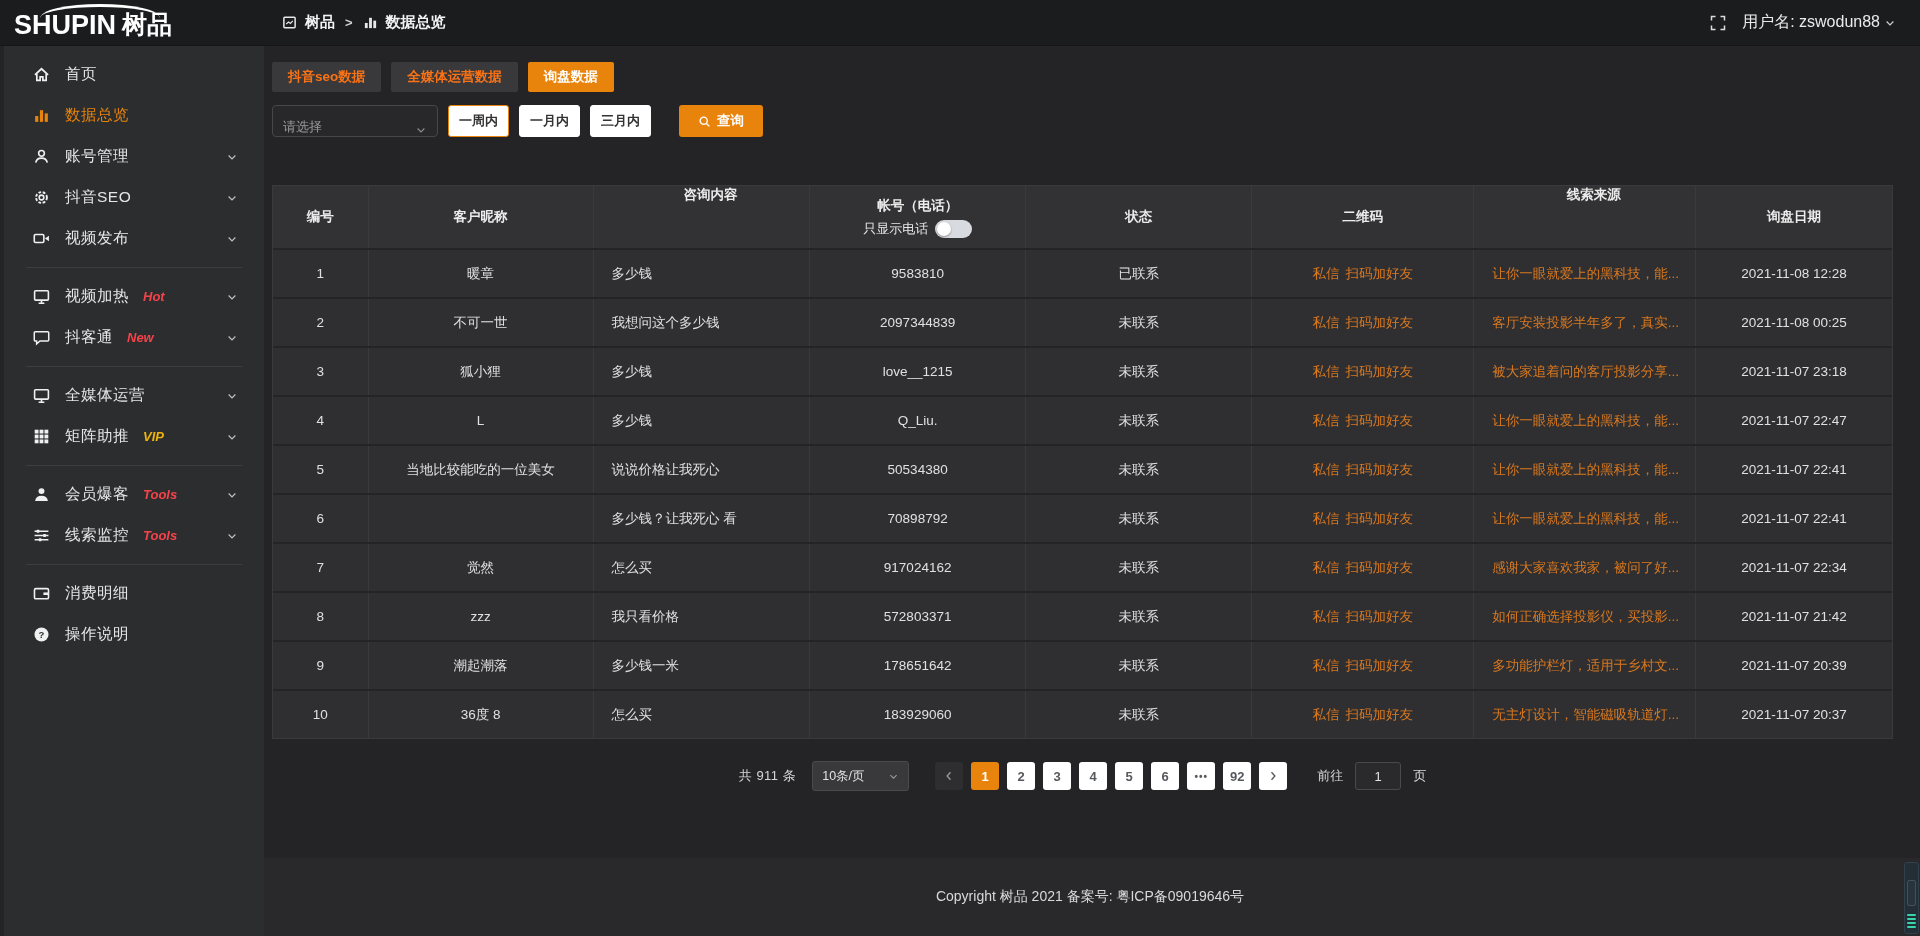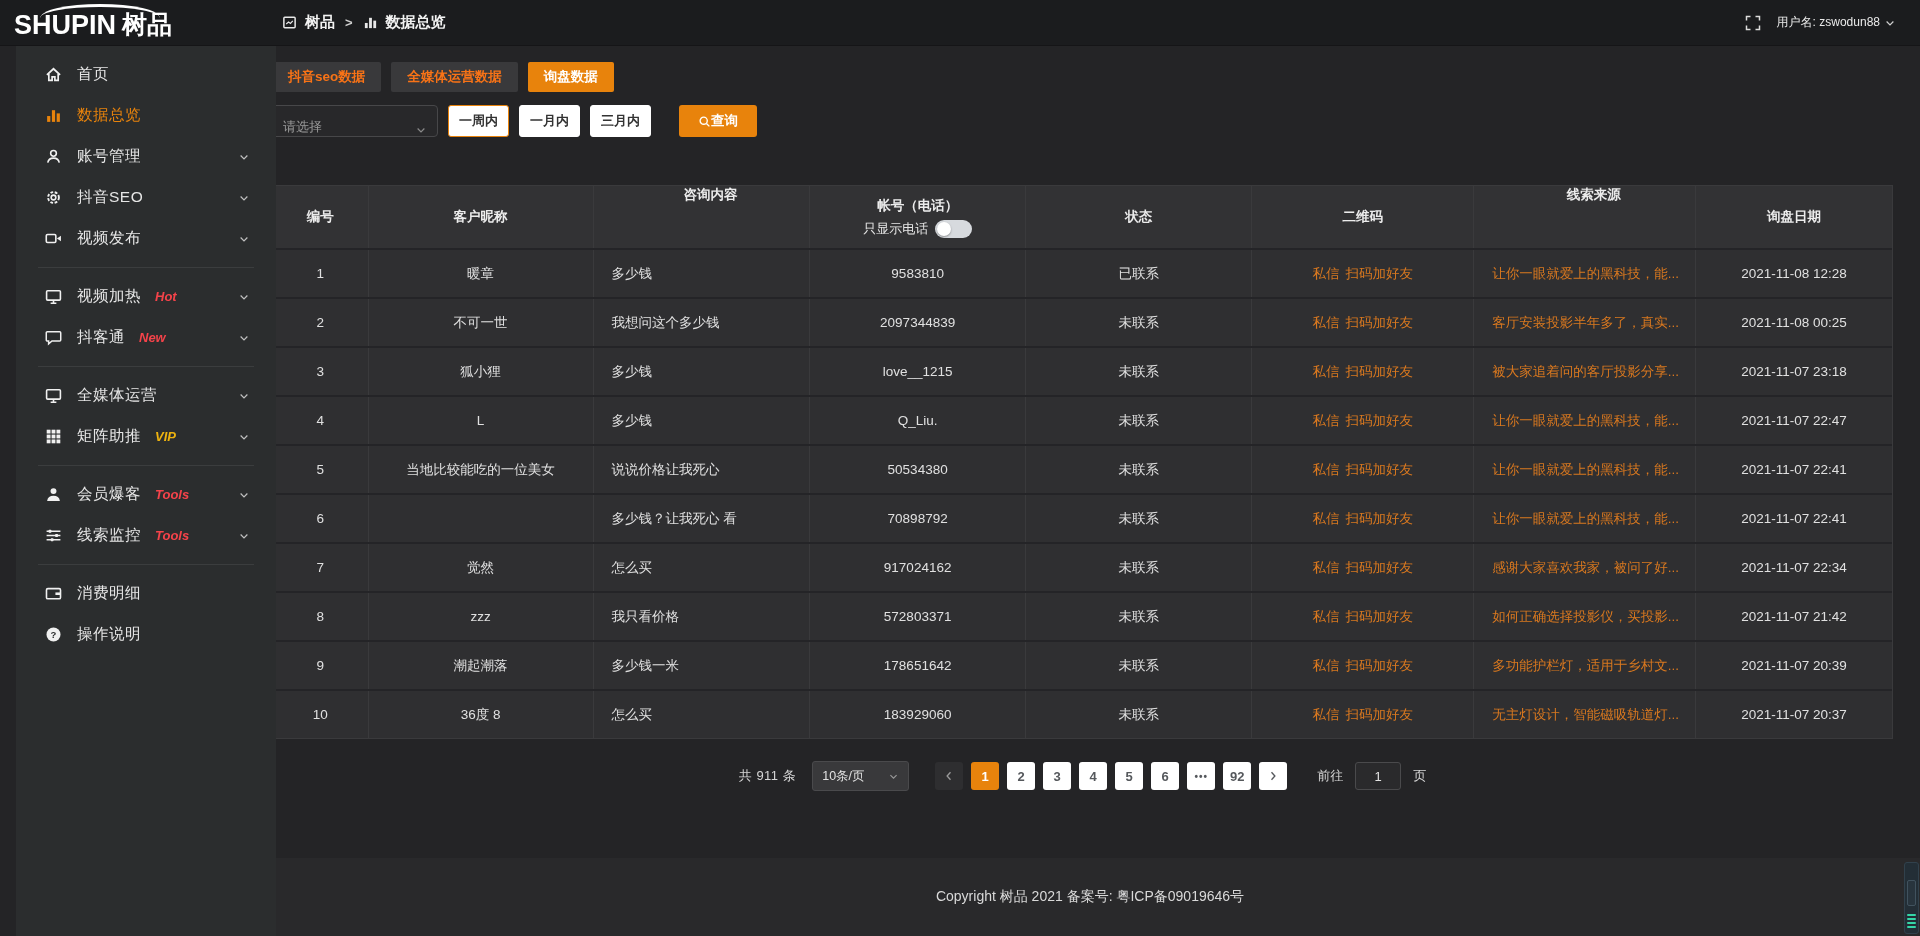--- a/index.html
+++ b/index.html
@@ -14,25 +14,25 @@
   .logo-wrap { width:260px; padding-left:14px; display:flex; align-items:flex-end; height:100%; padding-bottom:4px; }
   .logo-arc { position:absolute; left:40px; top:4px; width:120px; height:14px;
     border-top:3px solid #fff; border-radius:50% 50% 0 0 / 100% 100% 0 0; }
   .logo-en { font-size:27px; font-weight:bold; letter-spacing:0px; color:#fff; transform:scaleY(1.05); }
   .logo-cn { font-size:25px; font-weight:bold; color:#fff; margin-left:6px; }
   .crumbs { display:flex; align-items:center; gap:8px; margin-left:22px; font-size:15px; font-weight:bold; color:#f2f2f2; }
   .crumbs .ic { display:inline-flex; width:15px; height:15px; color:#e8e8e8; }
   .crumb-sep { color:#cfcfcf; font-size:13px; margin:0 2px; }
   .top-right { margin-left:auto; display:flex; align-items:center; gap:16px; padding-right:24px; }
   .fs-ic { width:16px; height:16px; color:#dcdcdc; display:inline-flex; cursor:pointer; }
-  .username { font-size:12px; color:#eaeaea; display:flex; align-items:center; gap:4px;justify-content:space-between; }
+  .username { font-size:16px; color:#eaeaea; display:flex; align-items:center; gap:4px;justify-content:space-between; }
   .username .ic { width:12px; height:12px; color:#cfcfcf; display:inline-flex; }
 
   
-  .sidebar { position:absolute; left:16px; top:46px; width:260px; height:890px; background:#2b2d2e; z-index:4; padding-top:8px; }
+  .sidebar { position:absolute; left:4px; top:46px; width:260px; height:890px; background:#2b2d2e; z-index:4; padding-top:8px; }
   .side-item { height:41px; display:flex; align-items:center; padding:0 26px 0 29px; cursor:pointer; color:#e6e6e6; }
   .side-item .ic { width:17px; height:17px; display:inline-flex; color:#f0f0f0; flex:0 0 auto; }
   .side-item .lbl { font-size:15.5px; margin-left:15px; letter-spacing:.5px; }
   .side-item.active { color:#e8830c; }
   .side-item.active .ic { color:#e8830c; }
   .side-item .badge { font-size:13px; font-weight:bold; font-style:italic; margin-left:14px; }
   .side-item .chev { margin-left:auto; width:12px; height:12px; color:#c0c0c0; display:inline-flex; }
   .side-divider { height:1px; background:#3b3d3e; margin:8px 22px; }
 
   
@@ -44,21 +44,21 @@
   .tab.active { background:#e8830c; color:#fff; }
 
   .filters { display:flex; align-items:center; margin-top:13px; gap:10px; }
   .select { width:166px; height:32px; background:#28282a; border:1px solid #474749; border-radius:4px;
     display:flex; align-items:flex-end; padding:0 10px; color:#9a9a9a; font-size:13px; cursor:pointer; }
   .select .chev { margin-left:auto; width:12px; height:12px; color:#8a8a8a; display:inline-flex; }
   .pbtn { height:32px; min-width:58px; padding:0 10px; background:#fff; color:#333; font-size:13px;
     border:1px solid #fff; border-radius:3px; cursor:pointer; font-weight:bold; }
   .pbtn.active { border:1px solid #e8830c; }
   .qbtn { height:32px; margin-left:18px; padding:0 19px; background:#e8830c; color:#fff; border:none; border-radius:3px;
-    font-size:13.5px; font-weight:bold; display:inline-flex; align-items:center; cursor:pointer;text-align:right; }
+    font-size:13.5px; font-weight:bold; display:inline-flex; align-items:center; gap:6px; cursor:pointer;text-align:right; }
   .qbtn .ic { width:13px; height:13px; display:inline-flex; }
 
   
   .tbl { margin-top:48px; border:1px solid #3a3a3c; background:#2f2f31; }
   .trow { display:grid; grid-template-columns:5.9% 13.9% 13.4% 13.3% 14% 13.7% 13.7% auto; }
   .trow > div { display:flex; align-items:center; justify-content:center; border-right:1px solid #3a3a3c;
     font-size:13.5px; color:#e0e0e0; text-align:center; overflow:hidden; white-space:nowrap; }
   .trow > div:last-child { border-right:none; }
   .thead { height:62px; background:#323234; }
   .thead > div { font-weight:bold; color:#ececec; flex-direction:column; gap:5px; }

